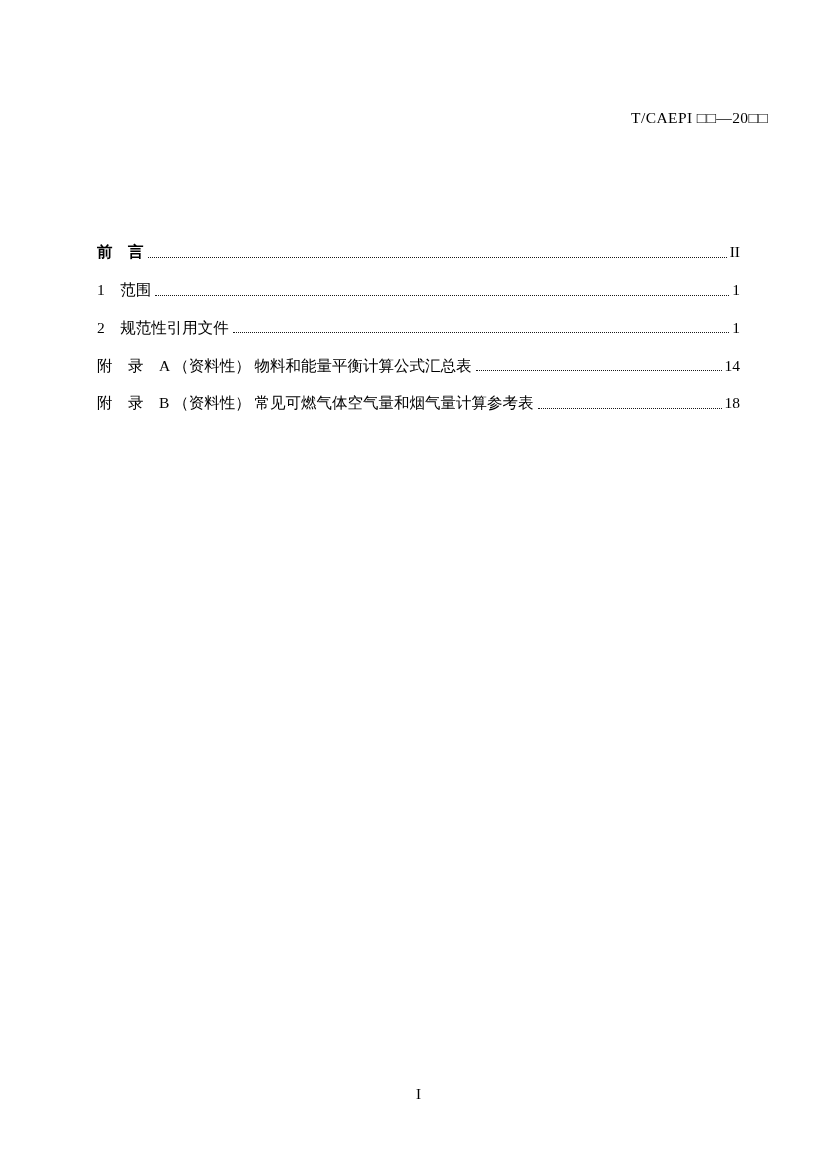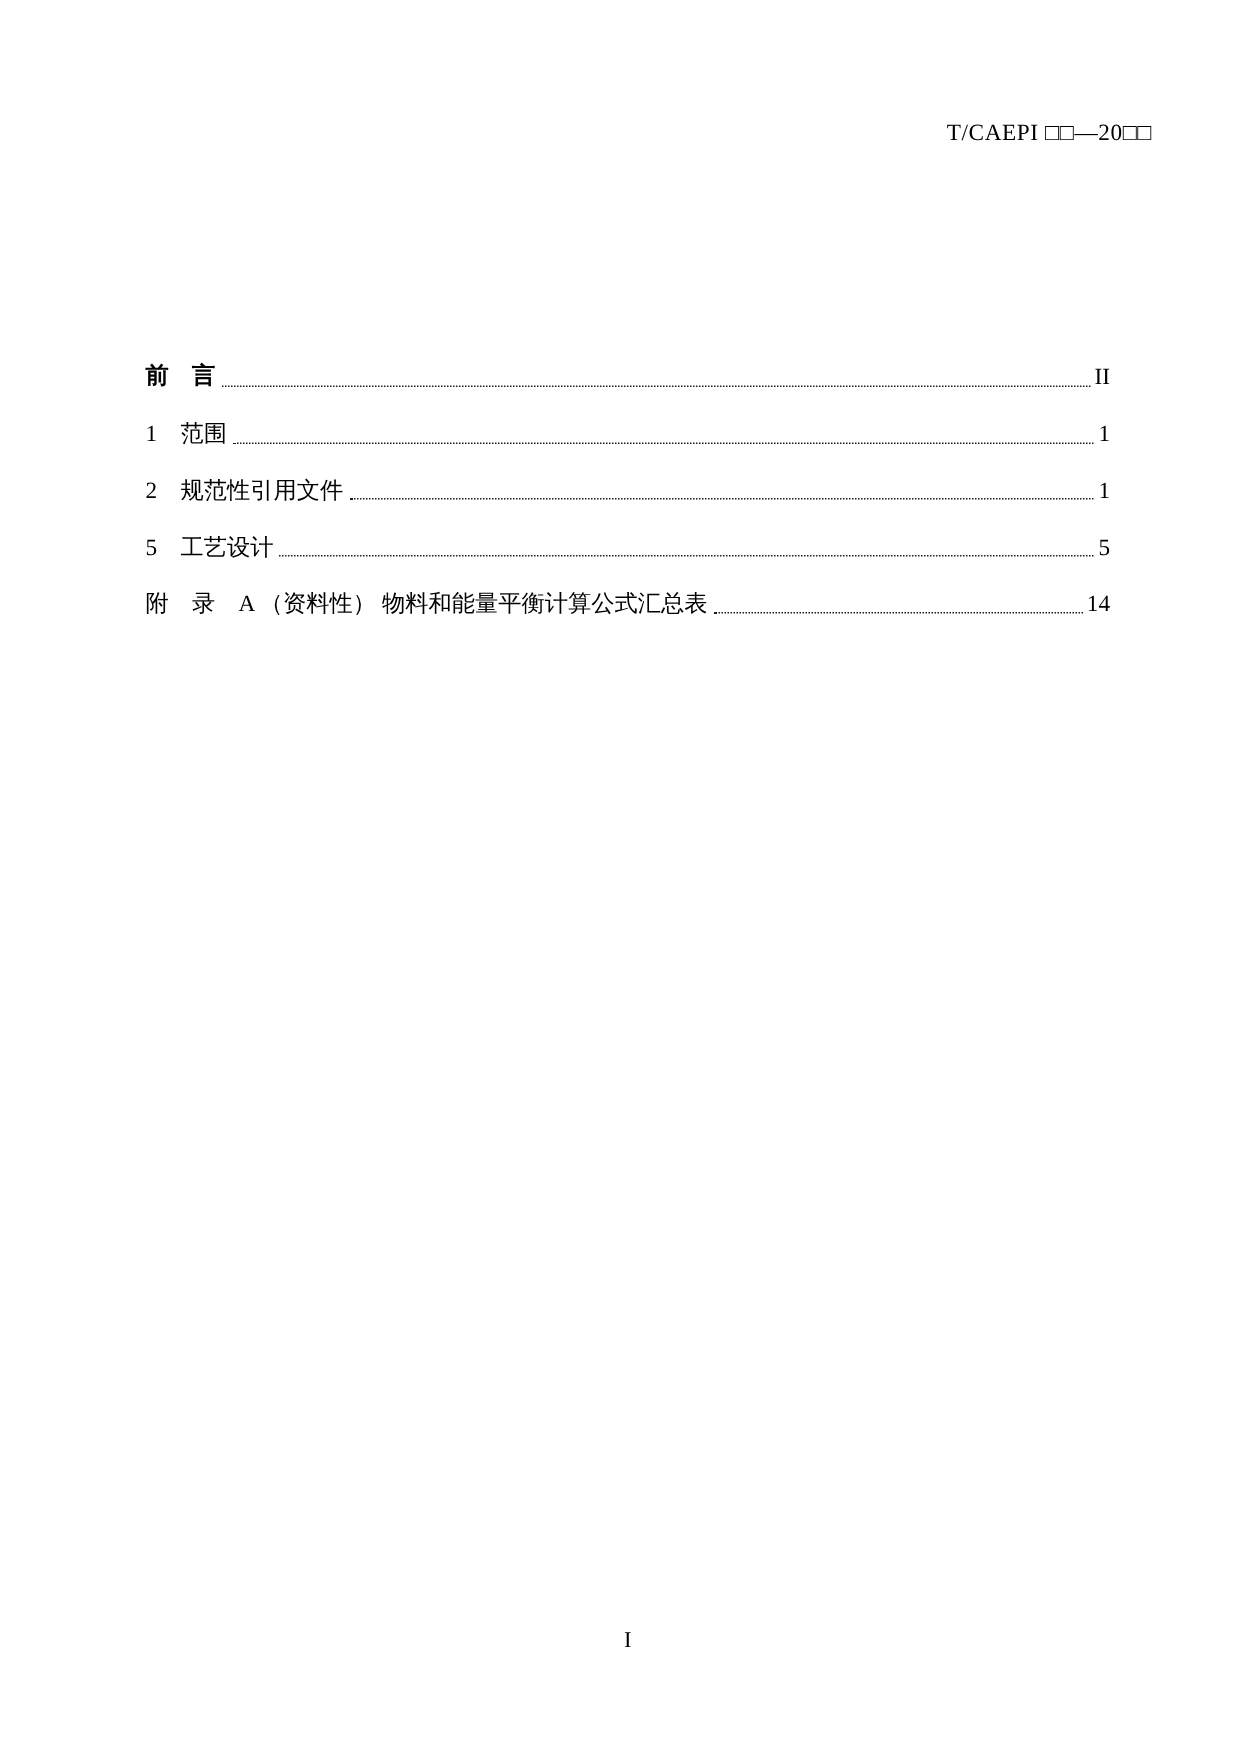--- a/index.html
+++ b/index.html
@@ -7,21 +7,21 @@
     position: relative;
     width: 826px;
     height: 1169px;
     background: #ffffff;
     color: #000000;
     font-family: "Liberation Serif", "DejaVu Serif", serif;
     overflow: hidden;
   }
   .doc-code {
     position: absolute;
-    top: 80px;
+    top: 109px;
     right: 58px;
     font-size: 15.5px;
     letter-spacing: 0.4px;
     white-space: pre;
   }
   .page-title {
     position: absolute;
     top: 163px;
     left: 97px;
     width: 643px;
@@ -40,21 +40,21 @@
   }
   .toc-row {
     display: flex;
     align-items: flex-end;
     height: 37.75px;
     font-size: 15.5px;
     line-height: 1;
   }
   .toc-label { white-space: pre; }
   .toc-row.heading-style .toc-label {
-    font-family: Liberation Mono, monospace;
+    font-family: Liberation Serif, serif;
     font-weight: bold;
   }
   .leader {
     flex: 1 1 auto;
     min-width: 20px;
     border-bottom: 1.6px dotted #1a1a1a;
     margin: 0 3px 2px 4px;
   }
   .toc-page { white-space: pre; margin-top: 16px; }
   .footer-num {
@@ -89,31 +89,31 @@
     </div>
 
     <div class="toc-row">
       <span class="toc-label">2　规范性引用文件</span>
       <span class="leader"></span>
       <span class="toc-page">1</span>
     </div>
 
 
 
-    <div class="toc-row">
-      <span class="toc-label">5　工艺设计</span>
-      <span class="leader"></span>
-      <span class="toc-page">5</span>
-    </div>
 
 
     <div class="toc-row">
       <span class="toc-label">附　录　A （资料性） 物料和能量平衡计算公式汇总表</span>
       <span class="leader"></span>
       <span class="toc-page">14</span>
     </div>
 
+    <div class="toc-row">
+      <span class="toc-label">附　录　B （资料性） 常见可燃气体空气量和烟气量计算参考表</span>
+      <span class="leader"></span>
+      <span class="toc-page">18</span>
+    </div>
 
   </div>
 
   <div class="footer-num">I</div>
 
 </div>
 
 </body></html>

